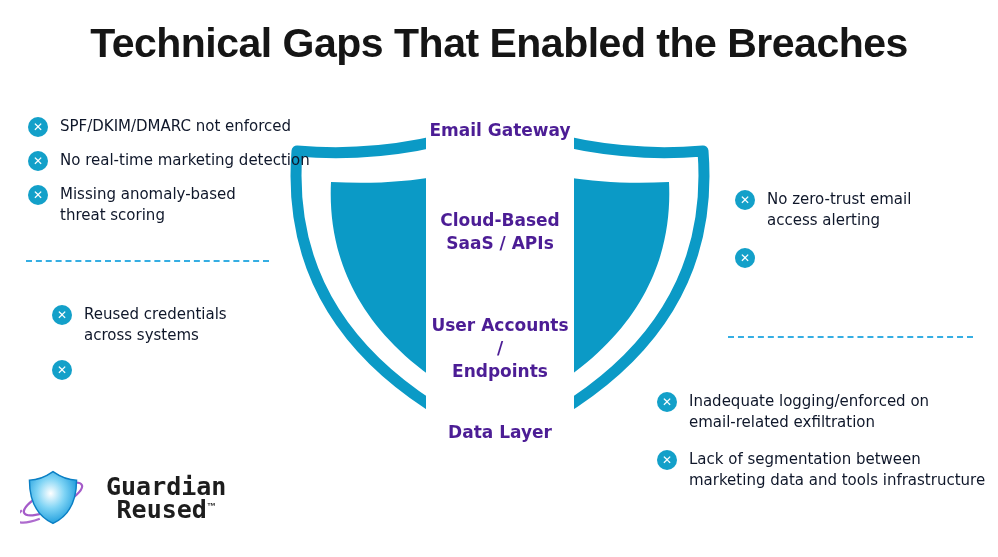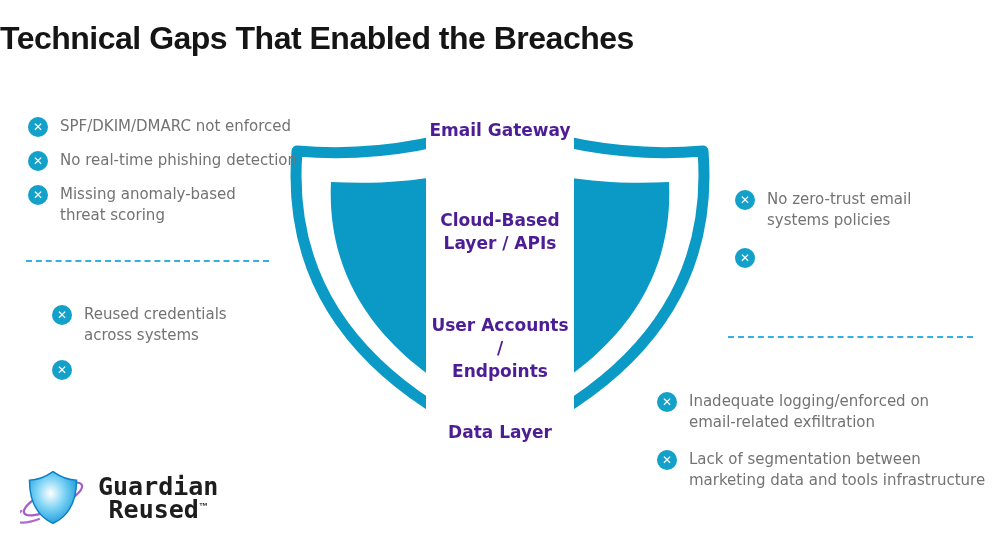--- a/index.html
+++ b/index.html
@@ -1,81 +1,81 @@
 <!DOCTYPE html>
 <html><head>
 <meta charset="utf-8">
 <style>
   html,body { margin:0; padding:0; background:#ffffff; }
   .canvas {
     position:relative; width:998px; height:557px; background:#ffffff;
     font-family:"DejaVu Sans", sans-serif; overflow:hidden;
   }
   .title {
-    position:absolute; top:20px; left:0; width:998px; 
+    position:absolute; top:20px; left:0; width:998px; text-align:center;
     font-family:"Liberation Sans", sans-serif; font-weight:800;
-    font-size:32px; letter-spacing:-0.5px; color:#151515; margin:0;
+    font-size:41px; letter-spacing:-0.5px; color:#151515; margin:0;
   }
   .bullet-group { position:absolute; display:flex; flex-direction:column; }
   .bullet-row { display:flex; align-items:flex-start; }
   .x-icon {
     flex:0 0 auto; width:20px; height:20px; border-radius:50%;
     background:#13a0c9; color:#ffffff; display:flex; align-items:center;
     justify-content:center; font-size:12px; font-weight:bold; line-height:1;
     margin-right:12px; margin-top:1px;
   }
   .b-text {
-    font-size:15px; line-height:21px; color:#737373; white-space:pre-line;
+    font-size:15px; line-height:21px; color:#0f172a; white-space:pre-line;
   }
   .divider {
     position:absolute; height:0; border-top:2px dashed #35aee3;
   }
   .shield-svg { position:absolute; left:285px; top:113px; }
   .layer-label {
     position:absolute; left:426px; width:148px; text-align:center;
     color:#4c1d95; font-weight:bold; font-size:17px; line-height:23px;
     white-space:pre-line;
   }
   .logo { position:absolute; left:20px; top:466px; display:flex; align-items:center; }
   .logo-text {
     font-family:"DejaVu Sans Mono", monospace; font-weight:bold;
-    color:#1d1d1d; font-size:25px; line-height:0.94; margin-left:12px;
+    color:#1d1d1d; font-size:25px; line-height:0.94; margin-left:20px;
     text-align:center;
   }
   .logo-line2 { position:relative; }
   .tm { font-size:9px; vertical-align:super; font-family:"Liberation Sans", sans-serif; }
 </style>
 </head>
 <body>
 
 <div class="canvas">
 
   <h1 class="title">Technical Gaps That Enabled the Breaches</h1>
 
   <svg class="shield-svg" width="430" height="338" viewBox="0 0 430 338" aria-hidden="true">
     <path d="M 215 9 C 165 28, 95 45, 12 38 C 4 140, 42 252, 215 330 C 388 252, 426 140, 418 38 C 335 45, 265 28, 215 9 Z" fill="none" stroke="#0b9ac6" stroke-width="11" stroke-linejoin="round" stroke-linecap="round"></path>
     <path d="M 215 47 C 172 62, 118 73, 46 69 C 42 150, 78 240, 215 303 C 352 240, 388 150, 384 69 C 312 73, 258 62, 215 47 Z" fill="#0b9ac6"></path>
     <rect x="141" y="-6" width="148" height="350" fill="#ffffff"></rect>
   </svg>
 
   <div class="layer-label" style="top:119px;">Email Gateway</div>
   <div class="layer-label" style="top:209px;">Cloud-Based
-Layer / APIs</div>
+SaaS / APIs</div>
   <div class="layer-label" style="top:314px;">User Accounts /
 Endpoints</div>
   <div class="layer-label" style="top:421px;">Data Layer</div>
 
   <div class="bullet-group" style="left:28px; top:116px; gap:13px;">
     <div class="bullet-row">
       <span class="x-icon">✕</span>
       <span class="b-text">SPF/DKIM/DMARC not enforced</span>
     </div>
     <div class="bullet-row">
       <span class="x-icon">✕</span>
-      <span class="b-text">No real-time phishing detection</span>
+      <span class="b-text">No real-time marketing detection</span>
     </div>
     <div class="bullet-row">
       <span class="x-icon">✕</span>
       <span class="b-text">Missing anomaly-based
 threat scoring</span>
     </div>
   </div>
 
   <div class="divider" style="left:26px; top:260px; width:243px;"></div>
 
@@ -87,21 +87,21 @@
     </div>
     <div class="bullet-row">
       <span class="x-icon">✕</span>
     </div>
   </div>
 
   <div class="bullet-group" style="left:735px; top:189px; gap:16px;">
     <div class="bullet-row">
       <span class="x-icon">✕</span>
       <span class="b-text">No zero-trust email
-systems policies</span>
+access alerting</span>
     </div>
     <div class="bullet-row">
       <span class="x-icon">✕</span>
     </div>
   </div>
 
   <div class="divider" style="left:728px; top:336px; width:245px;"></div>
 
   <div class="bullet-group" style="left:657px; top:391px; gap:16px;">
     <div class="bullet-row">

